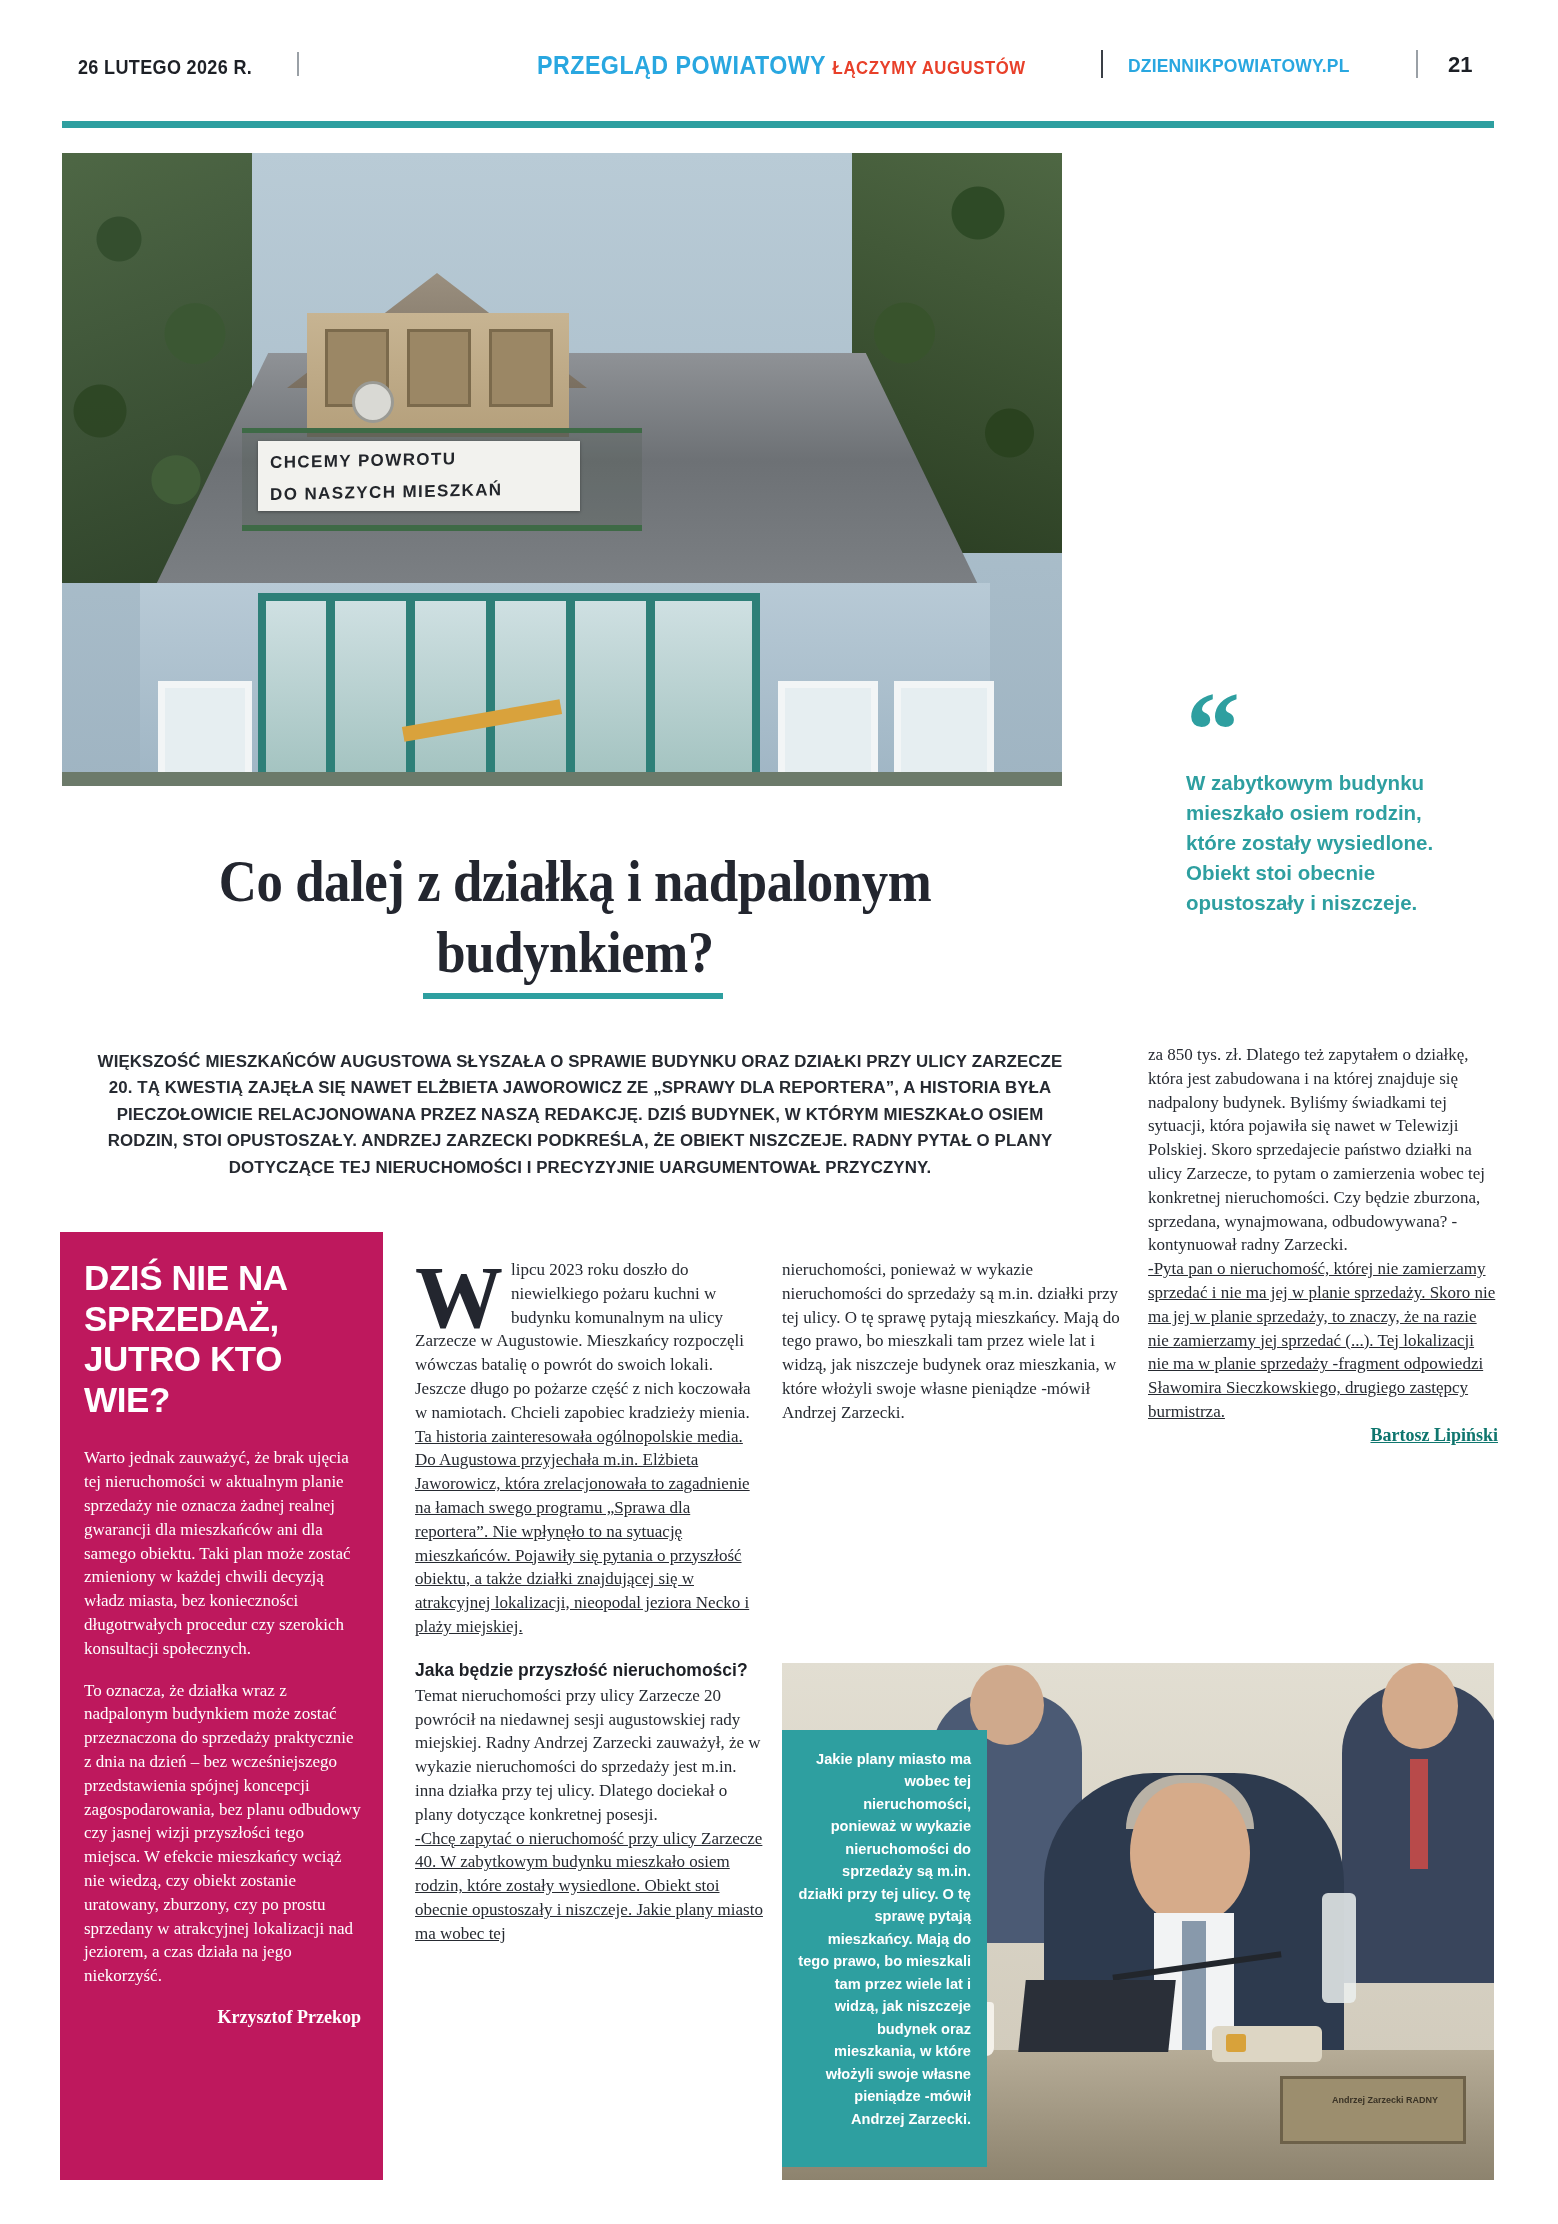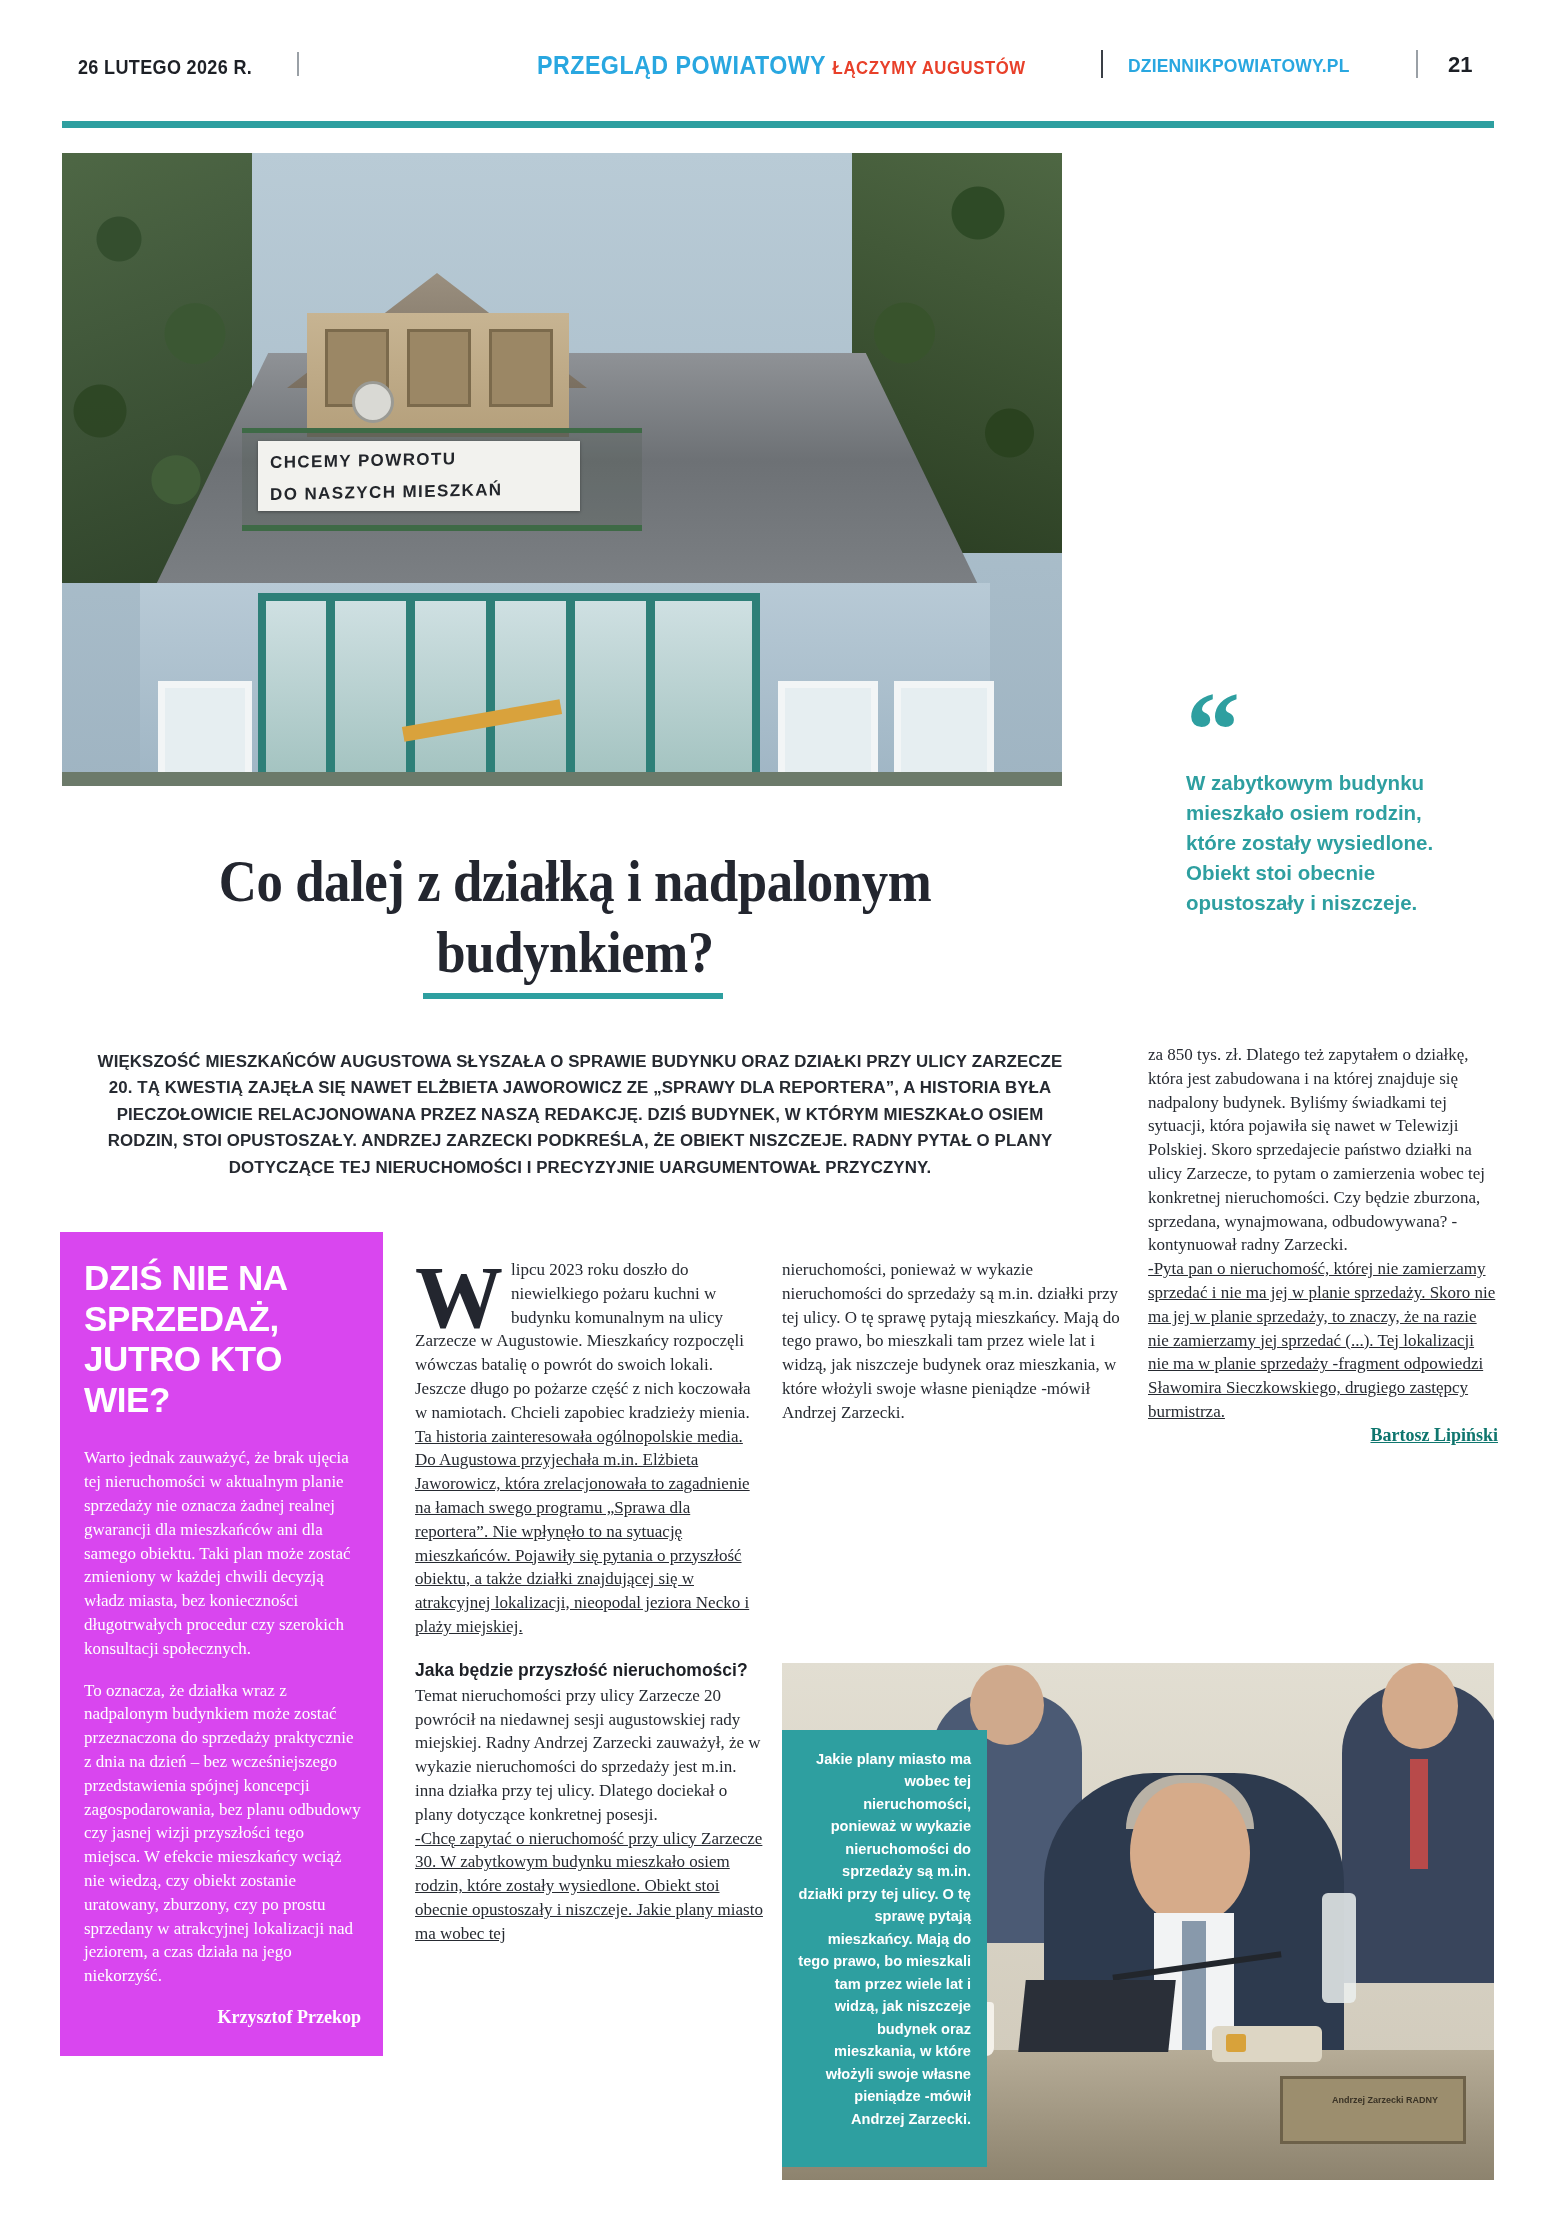--- a/index.html
+++ b/index.html
@@ -160,22 +160,22 @@
   .lead{
     position:absolute;left:75px;top:1048px;width:1010px;
     text-align:center;
     font:bold 17.4px/1.52 "Liberation Sans", sans-serif;
     color:#262a31;letter-spacing:.1px;
     transform:scaleX(.97);transform-origin:center top;
   }
 
   
   .greybox{
-    position:absolute;left:60px;top:1232px;width:323px;height:824px;
-    background:#d946ef;color:#ffffff;box-sizing:border-box;
+    position:absolute;left:60px;top:1232px;width:323px;height:948px;
+    background:#be185d;color:#ffffff;box-sizing:border-box;
     padding:26px 22px 18px 24px;
   }
   .greybox h2{
     margin:0 0 26px 0;
     font:bold 35px/1.16 "Liberation Sans", sans-serif;
     letter-spacing:-.4px;
   }
   .greybox p{
     margin:0 0 18px 0;
     font:17px/1.40 "Liberation Serif", serif;
@@ -306,21 +306,21 @@
     <p> Warto jednak zauważyć, że brak ujęcia tej nieruchomości w aktualnym planie sprzedaży nie oznacza żadnej realnej gwarancji dla mieszkańców ani dla samego obiektu. Taki plan może zostać zmieniony w każdej chwili decyzją władz miasta, bez konieczności długotrwałych procedur czy szerokich konsultacji społecznych.</p>
     <p>To oznacza, że działka wraz z nadpalonym budynkiem może zostać przeznaczona do sprzedaży praktycznie z dnia na dzień – bez wcześniejszego przedstawienia spójnej koncepcji zagospodarowania, bez planu odbudowy czy jasnej wizji przyszłości tego miejsca. W efekcie mieszkańcy wciąż nie wiedzą, czy obiekt zostanie uratowany, zburzony, czy po prostu sprzedany w atrakcyjnej lokalizacji nad jeziorem, a czas działa na jego niekorzyść.</p>
     <p class="byline">Krzysztof Przekop</p>
   </aside>
 
   <div class="col col1">
     <p><span class="dropcap">W</span><span>lipcu 2023 roku doszło do niewielkiego pożaru kuchni w budynku komunalnym na ulicy Zarzecze w Augustowie. Mieszkańcy rozpoczęli wówczas batalię o powrót do swoich lokali. Jeszcze długo po pożarze część z nich koczowała w namiotach. Chcieli zapobiec kradzieży mienia.</span></p>
     <p>Ta historia zainteresowała ogólnopolskie media. Do Augustowa przyjechała m.in. Elżbieta Jaworowicz, która zrelacjonowała to zagadnienie na łamach swego programu „Sprawa dla reportera”. Nie wpłynęło to na sytuację mieszkańców. Pojawiły się pytania o przyszłość obiektu, a także działki znajdującej się w atrakcyjnej lokalizacji, nieopodal jeziora Necko i plaży miejskiej.</p>
     <h3>Jaka będzie przyszłość nieruchomości?</h3>
     <p>Temat nieruchomości przy ulicy Zarzecze 20 powrócił na niedawnej sesji augustowskiej rady miejskiej. Radny Andrzej Zarzecki zauważył, że w wykazie nieruchomości do sprzedaży jest m.in. inna działka przy tej ulicy. Dlatego dociekał o plany dotyczące konkretnej posesji.</p>
-    <p>-Chcę zapytać o nieruchomość przy ulicy Zarzecze 30. W zabytkowym budynku mieszkało osiem rodzin, które zostały wysiedlone. Obiekt stoi obecnie opustoszały i niszczeje. Jakie plany miasto ma wobec tej</p>
+    <p>-Chcę zapytać o nieruchomość przy ulicy Zarzecze 40. W zabytkowym budynku mieszkało osiem rodzin, które zostały wysiedlone. Obiekt stoi obecnie opustoszały i niszczeje. Jakie plany miasto ma wobec tej</p>
   </div>
 
   <div class="col col2">
     <p>nieruchomości, ponieważ w wykazie nieruchomości do sprzedaży są m.in. działki przy tej ulicy. O tę sprawę pytają mieszkańcy. Mają do tego prawo, bo mieszkali tam przez wiele lat i widzą, jak niszczeje budynek oraz mieszkania, w które włożyli swoje własne pieniądze -mówił Andrzej Zarzecki.</p>
   </div>
 
   <div class="col col3">
     <p>za 850 tys. zł. Dlatego też zapytałem o działkę, która jest zabudowana i na której znajduje się nadpalony budynek. Byliśmy świadkami tej sytuacji, która pojawiła się nawet w Telewizji Polskiej. Skoro sprzedajecie państwo działki na ulicy Zarzecze, to pytam o zamierzenia wobec tej konkretnej nieruchomości. Czy będzie zburzona, sprzedana, wynajmowana, odbudowywana? -kontynuował radny Zarzecki.</p>
     <p>-Pyta pan o nieruchomość, której nie zamierzamy sprzedać i nie ma jej w planie sprzedaży. Skoro nie ma jej w planie sprzedaży, to znaczy, że na razie nie zamierzamy jej sprzedać (...). Tej lokalizacji nie ma w planie sprzedaży -fragment odpowiedzi Sławomira Sieczkowskiego, drugiego zastępcy burmistrza.</p>
     <p class="author">Bartosz Lipiński</p>

